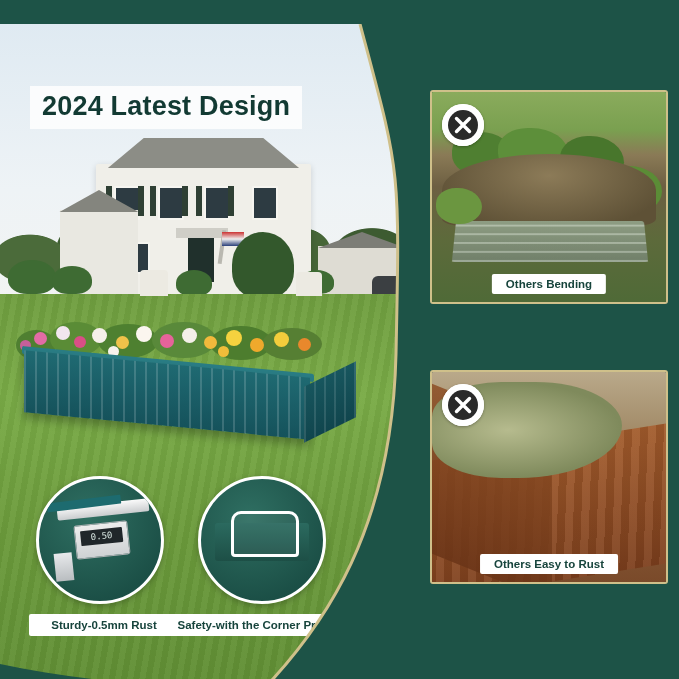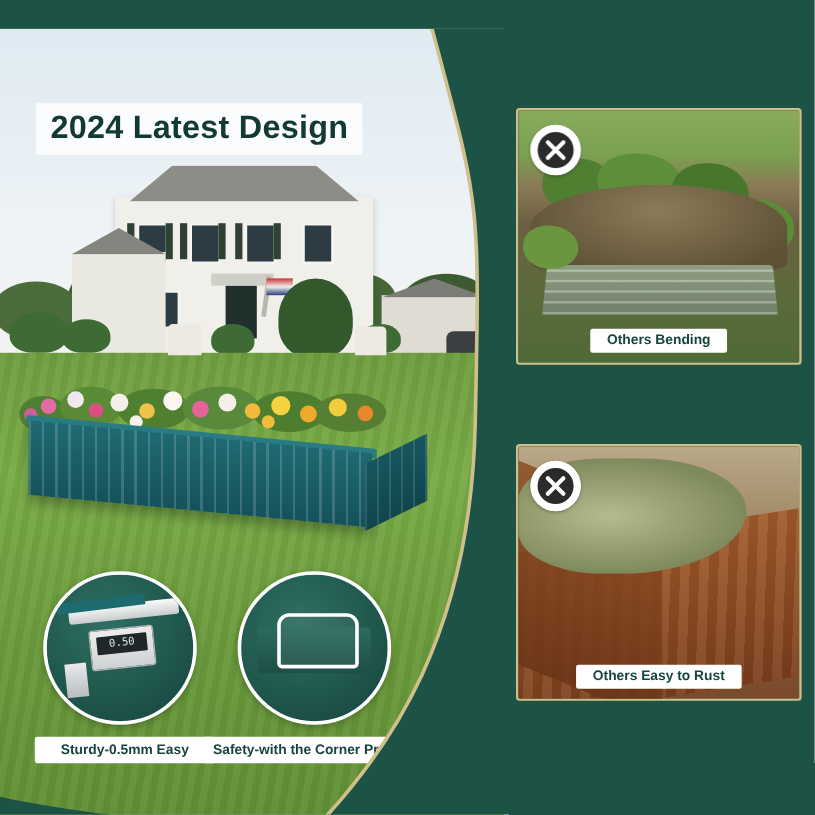--- a/index.html
+++ b/index.html
@@ -497,21 +497,21 @@
       <div class="circle circle-green">
         <div class="caliper">
           <div class="cal-body"></div>
           <div class="cal-sheet"></div>
           <div class="cal-screen">
             <div class="cal-lcd">0.50</div>
           </div>
           <div class="cal-jaw"></div>
         </div>
       </div>
-      <div class="feat-caption">Sturdy-0.5mm Easy</div>
+      <div class="feat-caption">Sturdy-0.5mm Rust</div>
     </div>
 
     <div class="feature" id="feature-corner">
       <div class="circle circle-green">
         <div class="corner-art">
           <div class="corner-panel"></div>
           <div class="corner-prot"></div>
         </div>
       </div>
       <div class="feat-caption">Safety-with the Corner Protector</div>

